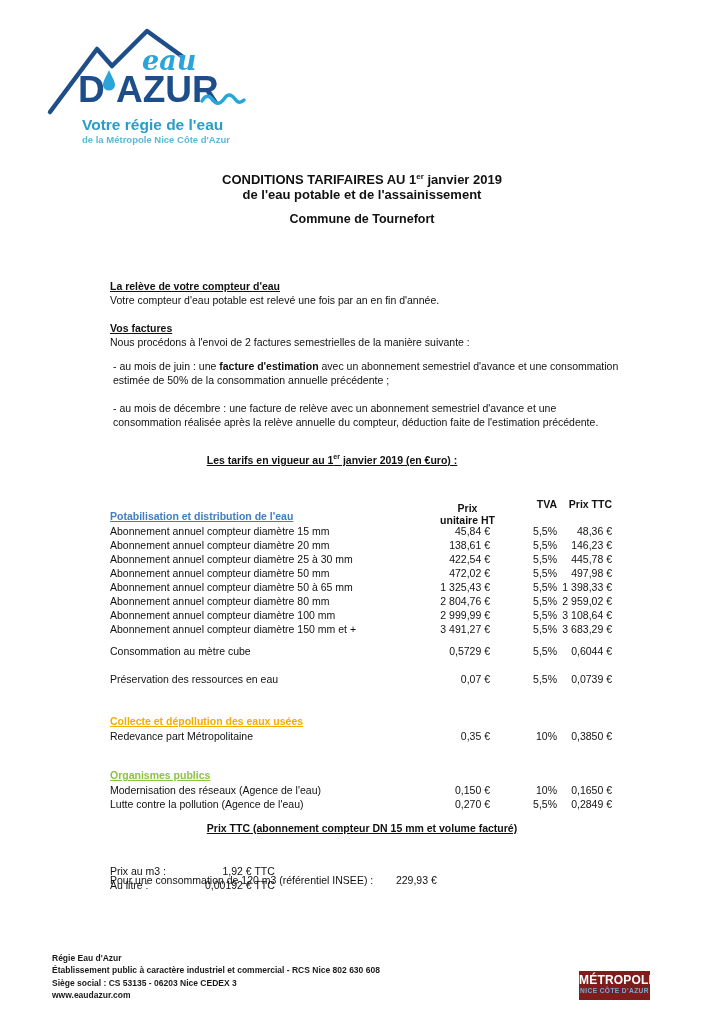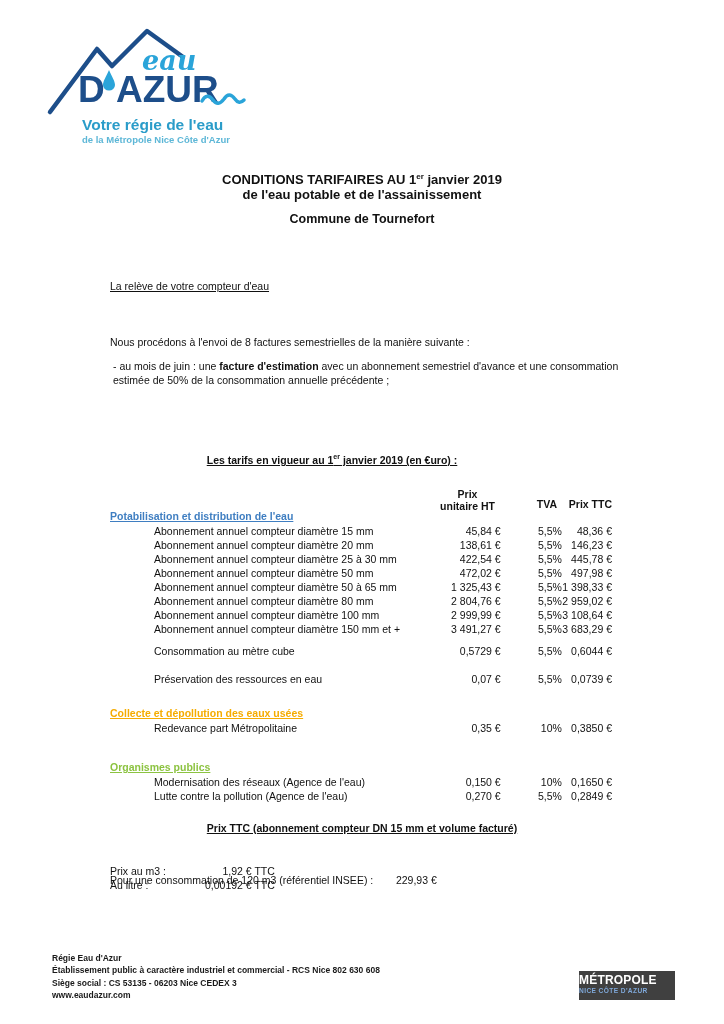--- a/index.html
+++ b/index.html
@@ -13,62 +13,62 @@
 
   
   .doc-title { left:0; top:157px; width:724px; text-align:center;
     font-size:13px; font-weight:bold; line-height:15px;margin-top:12px; }
   .doc-title sup { font-size:8px; }
   .commune { left:0; top:212px; width:724px; text-align:center;
     font-size:12.5px; font-weight:bold; }
 
   
   .body-text { font-size:10.5px; line-height:14px; }
-  .h-underline { font-weight:normal; text-decoration:underline; }
+  .h-underline { font-weight:bold; text-decoration:underline; }
   .para { left:110px; width:516px; }
 
   
   .tarifs-heading { left:0; top:453px; width:664px; text-align:center;
     font-size:10.5px; font-weight:bold; text-decoration:underline; }
   .tarifs-heading sup { font-size:7px; }
 
   
   .table { left:110px; top:484px; width:502px; font-size:10.5px; }
   .col-headers { position:relative; height:26px; font-weight:bold; }
-  .h-ht { position:absolute; left:310px; width:95px; top:4px;
+  .h-ht { position:absolute; left:310px; width:95px; top:18px;
     text-align:center; line-height:12px; }
   .h-tva { position:absolute; left:380px; width:67px; bottom:0; text-align:right; }
   .h-ttc { position:absolute; left:447px; width:55px; bottom:0; text-align:right; }
-  .t-row { display:flex; height:14px; line-height:14px;margin-left:44px; }
+  .t-row { display:flex; height:14px; line-height:14px; }
   .c-label { width:300px; }
   .c-ht { width:80px; text-align:right; }
   .c-tva { width:67px; text-align:right; }
   .c-ttc { width:55px; text-align:right; }
   .group-title { height:14px; line-height:13px; font-weight:bold; text-decoration:underline; }
   .gt-water  { color:#3f7ec1; }
   .gt-sewage { color:#f5ac00; }
   .gt-public { color:#8cc341; }
   .mt8  { margin-top:8px;align-items:center; }
   .mt14 { margin-top:14px; }
-  .mt21 { margin-top:21px; }
+  .mt21 { margin-top:29px; }
   .mt22 { margin-top:26px; }
 
   
   .ttc-heading { left:0; top:822px; width:724px; text-align:center;
     font-size:10.5px; font-weight:bold; text-decoration:underline; }
   .sum-line { left:110px; font-size:10.5px; line-height:14px; }
   .sum-label1 { display:inline-block; width:283px;margin-top:24px; }
   .sum-label2 { display:inline-block; width:70px; }
   .sum-num { display:inline-block; width:60px; text-align:right; }
 
   
   .footer-text { left:52px; top:952px; width:460px;
     font-size:8.5px; font-weight:bold; line-height:12.3px; color:#1a1a1a; }
-  .metropole { left:579px; top:971px; width:96px; height:29px;
-    background:#404040; color:#fff; text-align:left; padding-top:3px; }
+  .metropole { left:579px; top:971px; width:71px; height:29px;
+    background:#7f1d1d; color:#fff; text-align:center; padding-top:3px; }
   .metropole .m1 { font-size:12px; font-weight:bold; letter-spacing:.2px; line-height:13px; }
   .metropole .m2 { font-size:6.6px; font-weight:bold; color:#7fa8d9; letter-spacing:.4px; }
 </style>
 </head>
 <body>
 
 <div class="page">
 
   <svg class="abs" style="left:0;top:0" width="300" height="160" viewBox="0 0 300 160">
     <path d="M50,112 L97,49 L112,66 L147,31 L183,57" fill="none" stroke="#1d4e8a" stroke-width="4.5" stroke-linejoin="round" stroke-linecap="round"></path>
@@ -81,25 +81,28 @@
     <text x="82" y="143" font-family="Liberation Sans, sans-serif" font-weight="bold" font-size="9.5" fill="#5db7d7">de la Métropole Nice Côte d'Azur</text>
   </svg>
 
   <div class="abs doc-title">
     <div><span>CONDITIONS TARIFAIRES AU 1</span><sup>er</sup><span> janvier 2019</span></div>
     <div>de l'eau potable et de l'assainissement</div>
   </div>
   <div class="abs commune">Commune de Tournefort</div>
 
   <div class="abs para body-text h-underline" style="top:279px">La relève de votre compteur d'eau</div>
-
-  <div class="abs para body-text" style="top:335px">Nous procédons à l'envoi de 8 factures semestrielles de la manière suivante :</div>
+  <div class="abs para body-text" style="top:293px">Votre compteur d'eau potable est relevé une fois par an en fin d'année.</div>
+
+  <div class="abs para body-text h-underline" style="top:321px">Vos factures</div>
+  <div class="abs para body-text" style="top:335px">Nous procédons à l'envoi de 2 factures semestrielles de la manière suivante :</div>
 
   <div class="abs para body-text" style="top:359px; padding-left:3px"><span>- au mois de juin : une </span><b>facture d'estimation</b><span> avec un abonnement semestriel d'avance et une consommation estimée de 50% de la consommation annuelle précédente ;</span></div>
 
+  <div class="abs para body-text" style="top:401px; padding-left:3px">-  au mois de décembre : une facture de relève avec un abonnement semestriel d'avance et une consommation réalisée après la relève annuelle du compteur, déduction faite de l'estimation précédente.</div>
 
   <div class="abs tarifs-heading"><span>Les tarifs en vigueur au 1</span><sup>er</sup><span> janvier 2019 (en €uro) :</span></div>
 
   <div class="abs table">
 
     <div class="col-headers">
       <div class="h-ht">
         <div>Prix</div>
         <div>unitaire HT</div>
       </div>

